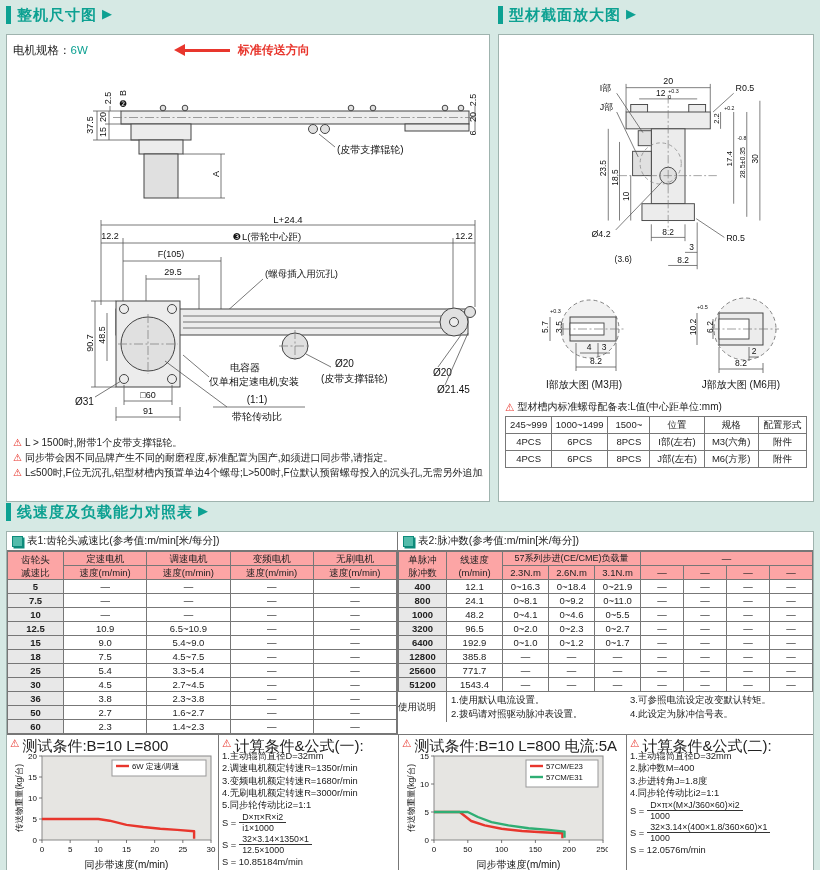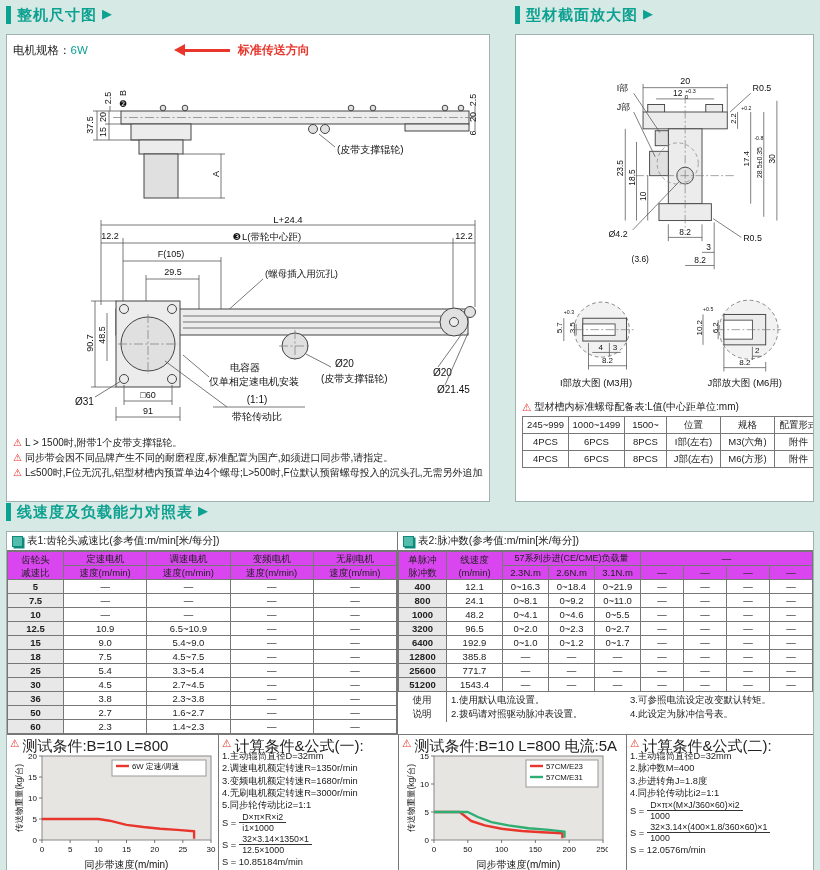--- a/index.html
+++ b/index.html
@@ -4,21 +4,21 @@
 <style>
   html,body{margin:0;padding:0;}
   body{width:820px;height:870px;background:#d6e9e4;font-family:"Liberation Sans","DejaVu Sans",sans-serif;color:#222;overflow:hidden;}
   .page{padding:5px 6px;box-sizing:border-box;}
   .sec-header{display:flex;align-items:flex-start;height:25px;margin:1px 0 3px 0;}
   .sec-bar{width:5px;height:18px;background:#0da192;margin-right:6px;}
   .sec-title{font-size:15px;font-weight:bold;color:#0da192;letter-spacing:1px;}
   .sec-arrow{color:#0da192;font-size:13px;margin-left:5px;}
   .top-row{display:flex;gap:8px;}
   .col-left{width:484px;}
-  .col-right{flex:1;min-width:0;margin-left:17px;}
+  .col-right{flex:1;min-width:0;}
   .panel{background:#fff;border:1px solid #9fb3ae;height:468px;box-sizing:border-box;padding:4px 6px;overflow:hidden;}
   .motor-row{display:flex;align-items:center;font-size:11.5px;height:22px;}
   .teal{color:#0da192;}
   .dir{margin-left:90px;display:flex;align-items:center;color:#e8362d;font-weight:bold;font-size:12px;}
   .dir-arrow{display:inline-block;width:52px;height:3px;background:#e8362d;position:relative;margin-right:8px;}
   .dir-arrow:before{content:"";position:absolute;left:-10px;top:-5px;border:6.5px solid transparent;border-right:11px solid #e8362d;}
   svg text{font-family:"Liberation Sans","DejaVu Sans",sans-serif;fill:#111;}
   .part{fill:#ececec;stroke:#444;stroke-width:1;}
   .part2{fill:#e0e0e0;stroke:#444;stroke-width:1;}
   .dl{stroke:#555;stroke-width:0.8;fill:none;}
@@ -34,24 +34,24 @@
   table{border-collapse:collapse;width:100%;table-layout:fixed;}
   td,th{border:1px solid #777;font-size:9.5px;font-weight:normal;text-align:center;padding:0;height:13px;line-height:13px;white-space:nowrap;overflow:hidden;}
   .nut-table td,.nut-table th{height:16px;line-height:16px;font-size:9.5px;}
   .nut-table th{background:#fff;}
   .bottom-box{background:#fff;border:1px solid #9fb3ae;}
   .tables-row{display:flex;}
   .t1{width:390px;border-right:1px solid #777;}
   .t2{flex:1;min-width:0;}
   .ttitle{display:flex;align-items:center;gap:4px;font-size:10.5px;height:18px;border-bottom:1px solid #777;padding-left:5px;}
   .sq{width:9px;height:9px;background:#53bcab;border:1px solid #0d8a7a;box-shadow:1.5px 1.5px 0 #0d8a7a;display:inline-block;}
-  th{background:#d946ef;}
+  th{background:#fca5a5;}
   .t1 td:first-child,.t2 td:first-child{background:#e8e8e8;font-weight:bold;}
   .usage-row{display:flex;border-top:0;font-size:9.5px;}
-  .usage-label{width:48px;border-right:1px solid #777;display:flex;flex-direction:column;justify-content:center;align-items:center;line-height:14px;}
+  .usage-label{width:48px;border-right:1px solid #777;display:flex;flex-direction:row;align-items:center;line-height:14px;}
   .usage-notes{flex:1;display:flex;padding:1px 4px;}
   .ucol{flex:1;}
   .ucol div{line-height:14px;text-align:left;}
   .charts-row{display:flex;border-top:1px solid #777;height:140px;}
   .cell{border-right:1px solid #777;box-sizing:border-box;padding:2px 3px;overflow:hidden;}
   .cell:last-child{border-right:none;}
   .cell-title{font-size:15px;display:flex;align-items:flex-start;white-space:nowrap;height:13px;}
   .c-chart1{width:212px;}
   .c-calc1{width:180px;}
   .c-chart2{width:228px;}

